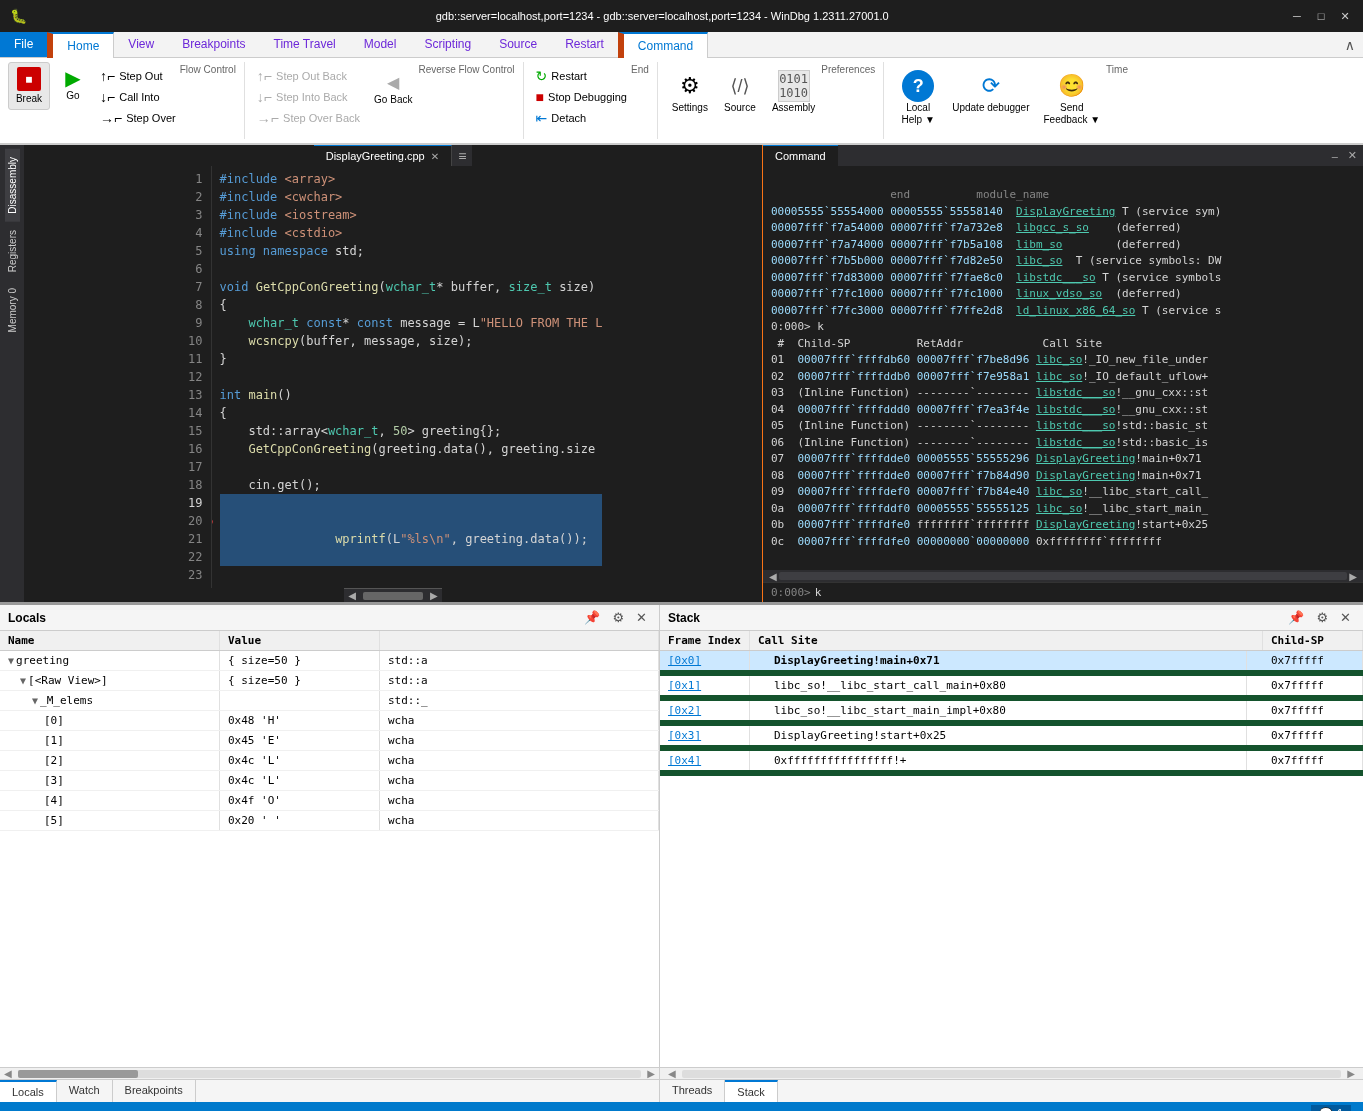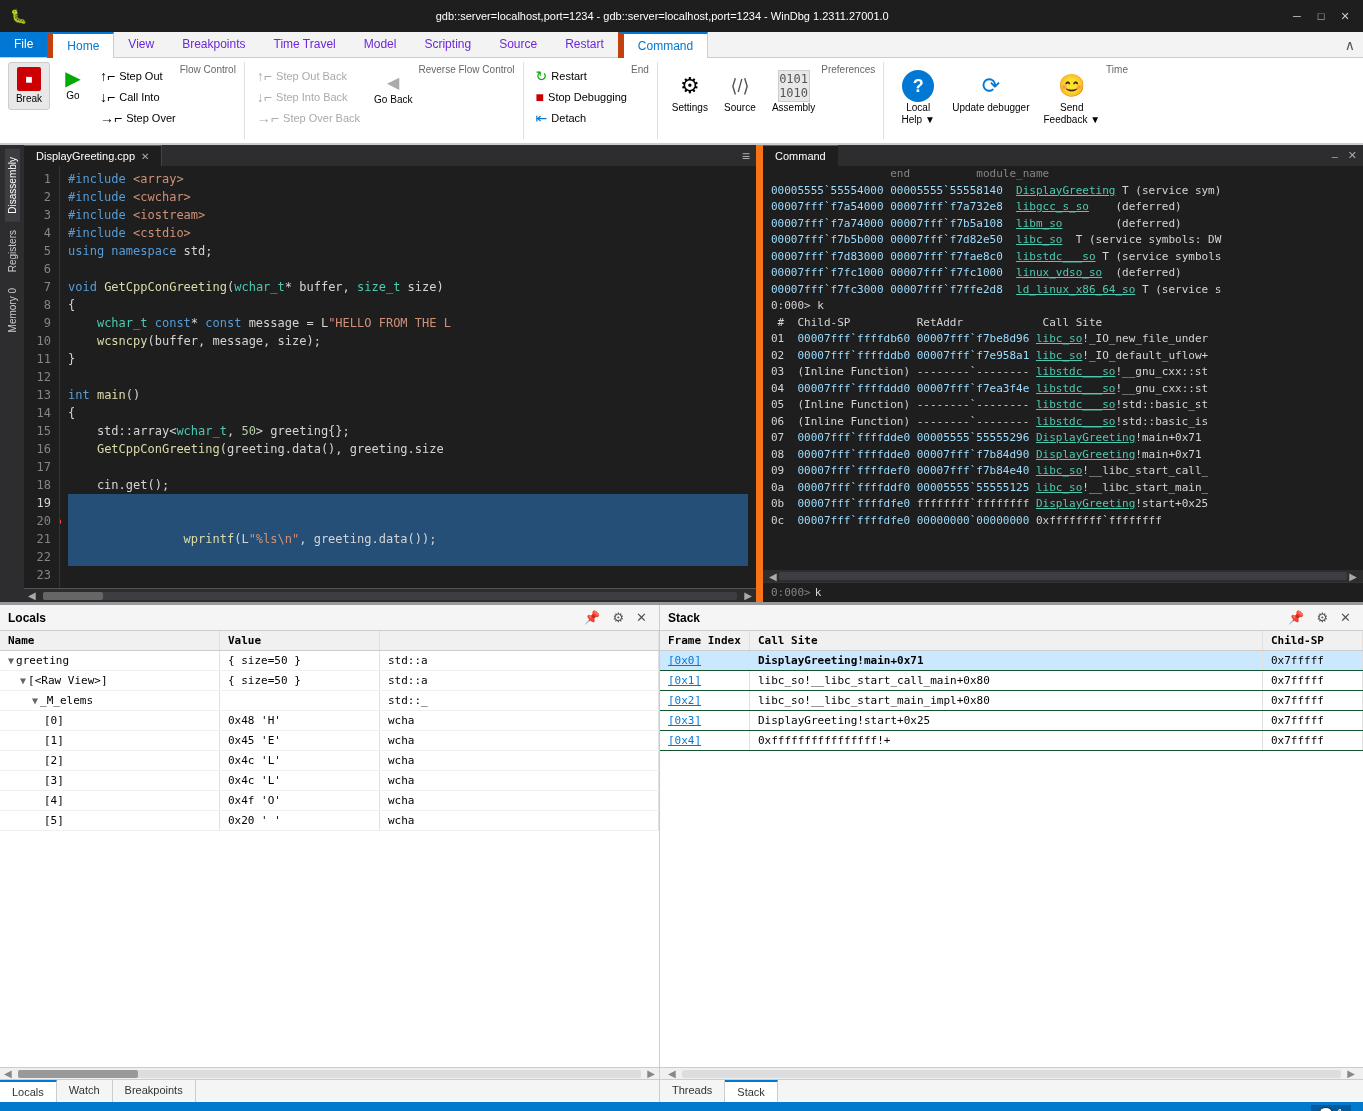--- a/index.html
+++ b/index.html
@@ -33,21 +33,21 @@
     
     
     #upper-panes { display: flex; height: 460px; border-bottom: 3px solid #999; }
     
     
     #sidebar-tabs { width: 24px; background: #2d2d30; display: flex; flex-direction: column; align-items: center; padding-top: 4px; }
     .sidebar-tab { writing-mode: vertical-rl; transform: rotate(180deg); font-size: 10px; color: #ccc; cursor: pointer; padding: 8px 2px; white-space: nowrap; }
     .sidebar-tab.active { color: #fff; background: #3e3e42; }
 
     
-    #editor-pane { flex: 1; background: #1e1e1e; display: flex; flex-direction: column; border-right: 7px solid #f97316; min-width: 0; }
+    #editor-pane { flex: 1; background: #1e1e1e; display: flex; flex-direction: column; border-right: 1px solid #f97316; min-width: 0; align-items: center; }
     #editor-tabs { display: flex; background: #2d2d30; }
     .editor-tab { display: flex; align-items: center; padding: 4px 12px; font-size: 11px; color: #ccc; cursor: pointer; background: #2d2d30; border-right: 1px solid #444; }
     .editor-tab.active { background: #1e1e1e; color: #fff; border-top: 1px solid #0078d4; }
     .editor-tab .close { margin-left: 6px; font-size: 10px; color: #aaa; cursor: pointer; }
     #editor-content { display: flex; flex: 1; overflow: hidden; }
     #line-numbers { background: #1e1e1e; color: #858585; font-family: 'Consolas', monospace; font-size: 12px; padding: 4px 8px; text-align: right; border-right: 1px solid #333; min-width: 36px; line-height: 1.5; user-select: none; }
     #code-area { flex: 1; color: #d4d4d4; font-family: 'Consolas', monospace; font-size: 12px; padding: 4px 8px; overflow: auto; line-height: 1.5; background: #1e1e1e; }
     .code-line { white-space: pre; }
     .code-line.highlighted { background: #264f78; }
     .kw { color: #569cd6; }
@@ -60,21 +60,21 @@
     .scroll-track { flex: 1; height: 8px; background: #3e3e42; margin: 3px; border-radius: 2px; }
     .scroll-thumb { width: 60px; height: 8px; background: #666; border-radius: 2px; }
 
     
     #command-pane { width: 600px; background: #1e1e1e; display: flex; flex-direction: column; }
     #command-tabs { display: flex; background: #2d2d30; align-items: center; }
     .command-tab-label { color: #ccc; font-size: 11px; padding: 4px 12px; cursor: pointer; }
     .command-tab-label.active { background: #1e1e1e; color: #fff; border-top: 1px solid #0078d4; }
     .command-close { color: #aaa; font-size: 11px; padding: 0 6px; cursor: pointer; margin-left: auto; }
     .command-minimize { color: #aaa; font-size: 11px; padding: 0 4px; cursor: pointer; }
-    #command-content { flex: 1; color: #d4d4d4; font-family: 'Consolas', monospace; font-size: 11px; padding: 0 8px; overflow: auto; line-height: 1.5; }
+    #command-content { flex: 1; color: #d4d4d4; font-family: 'Consolas', monospace; font-size: 11px; padding: 21px 8px; overflow: auto; line-height: 1.5; }
     #command-content .addr { color: #9cdcfe; }
     #command-content .link { color: #4ec9b0; text-decoration: underline; cursor: pointer; }
     #command-input-row { display: flex; align-items: center; background: #1e1e1e; border-top: 1px solid #333; padding: 3px 8px; }
     #command-input { background: transparent; border: none; outline: none; color: #d4d4d4; font-family: 'Consolas', monospace; font-size: 11px; flex: 1; }
     .cmd-prompt { color: #858585; margin-right: 4px; font-family: 'Consolas', monospace; font-size: 11px; }
     #command-scrollbar-h { height: 12px; background: #2d2d30; display: flex; align-items: center; padding: 0 4px; }
 
     
     #lower-panes { display: flex; flex: 1; }
     
@@ -95,21 +95,21 @@
     .locals-bottom-tab.active { background: #fff; border-top: 2px solid #0078d4; }
 
     
     #stack-pane { flex: 1; background: #fff; display: flex; flex-direction: column; }
     #stack-header { display: flex; align-items: center; background: #f5f5f5; border-bottom: 1px solid #ccc; padding: 3px 8px; }
     #stack-title { font-size: 12px; font-weight: 600; flex: 1; }
     #stack-header-icons { display: flex; gap: 4px; }
     #stack-content { flex: 1; overflow: auto; font-family: 'Consolas', monospace; font-size: 11px; }
     .stack-col-header { display: flex; background: #f0f0f0; border-bottom: 1px solid #ccc; font-size: 11px; font-weight: 600; }
     .stack-col { padding: 3px 8px; border-right: 1px solid #e0e0e0; overflow: hidden; text-overflow: ellipsis; white-space: nowrap; }
-    .stack-row { display: flex; border-bottom: 1px solid #14532d; cursor: default; }
+    .stack-row { display: flex; border-bottom: 6px solid #14532d; cursor: default; gap: 16px; }
     .stack-row.selected { background: #cce8ff; }
     .stack-link { color: #0078d4; text-decoration: underline; cursor: pointer; }
     #stack-scrollbar-h { height: 12px; background: #f0f0f0; border-top: 1px solid #ccc; display: flex; align-items: center; padding: 0 4px; }
     #stack-tabs-bar { display: flex; border-top: 1px solid #ccc; background: #f5f5f5; }
     .stack-bottom-tab { padding: 4px 12px; font-size: 11px; cursor: pointer; color: #333; border-right: 1px solid #ccc; }
     .stack-bottom-tab.active { background: #fff; border-top: 2px solid #0078d4; }
 
     
     #statusbar { background: #007acc; color: #fff; height: 22px; display: flex; align-items: center; padding: 0 12px; font-size: 11px; }
     #statusbar-right { margin-left: auto; display: flex; align-items: center; gap: 8px; }

